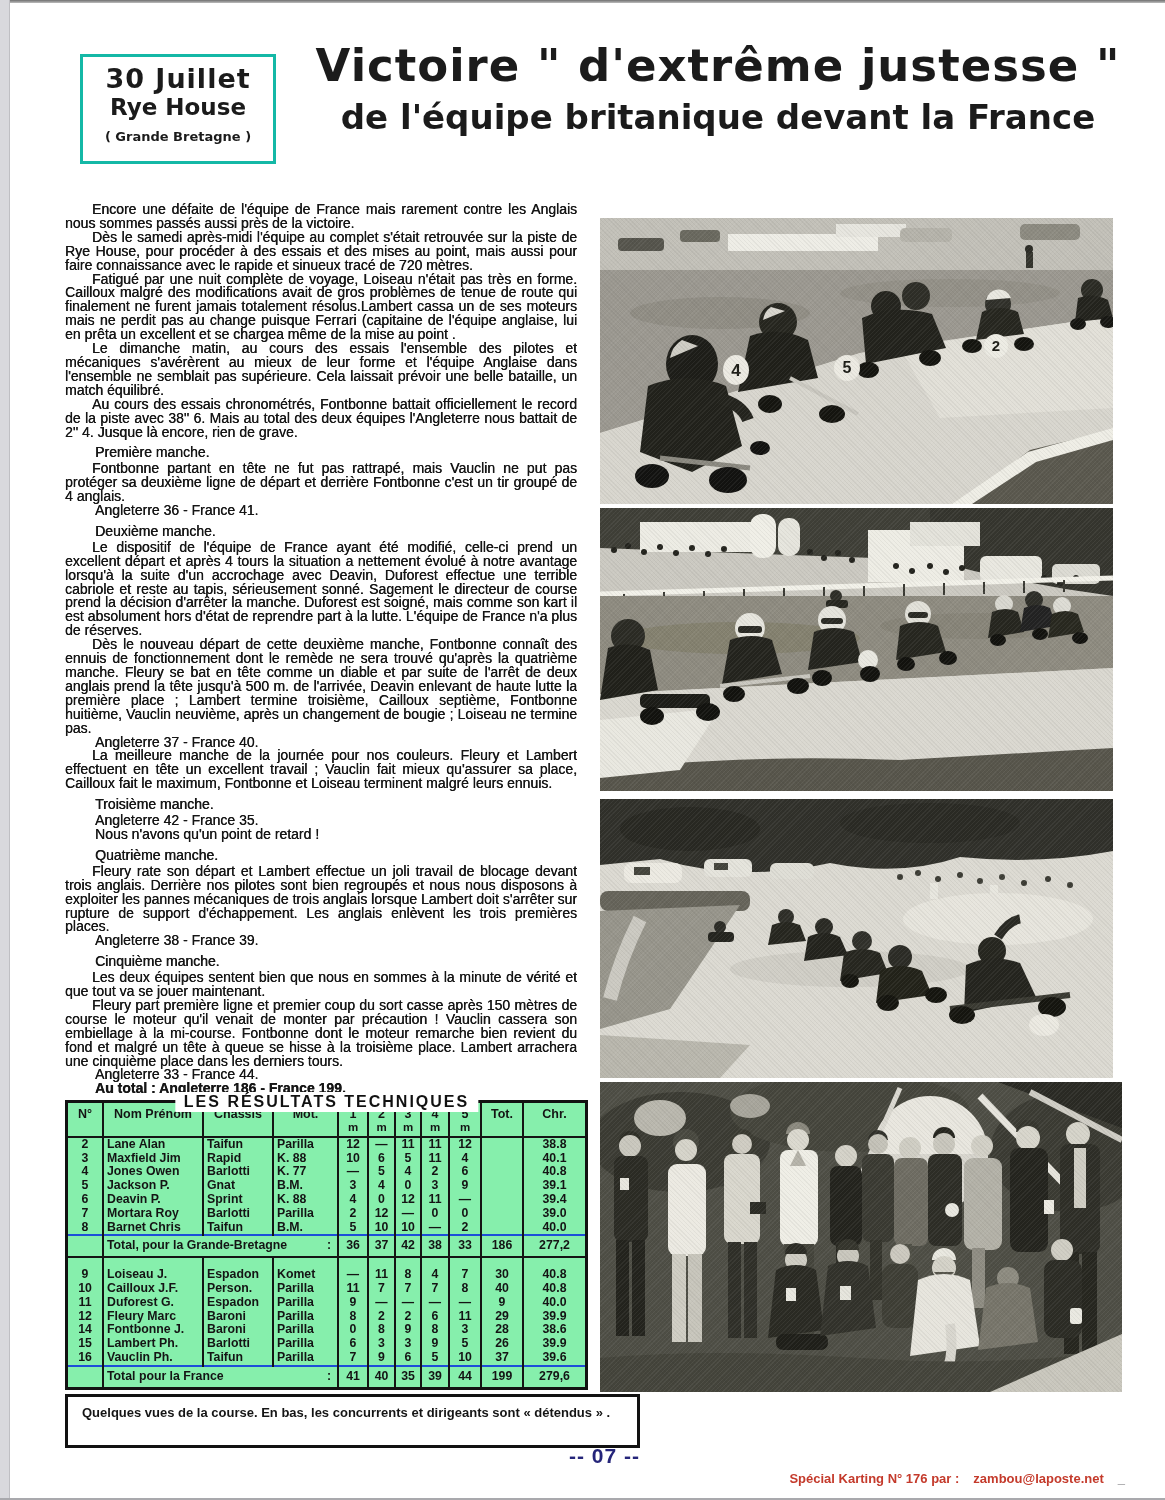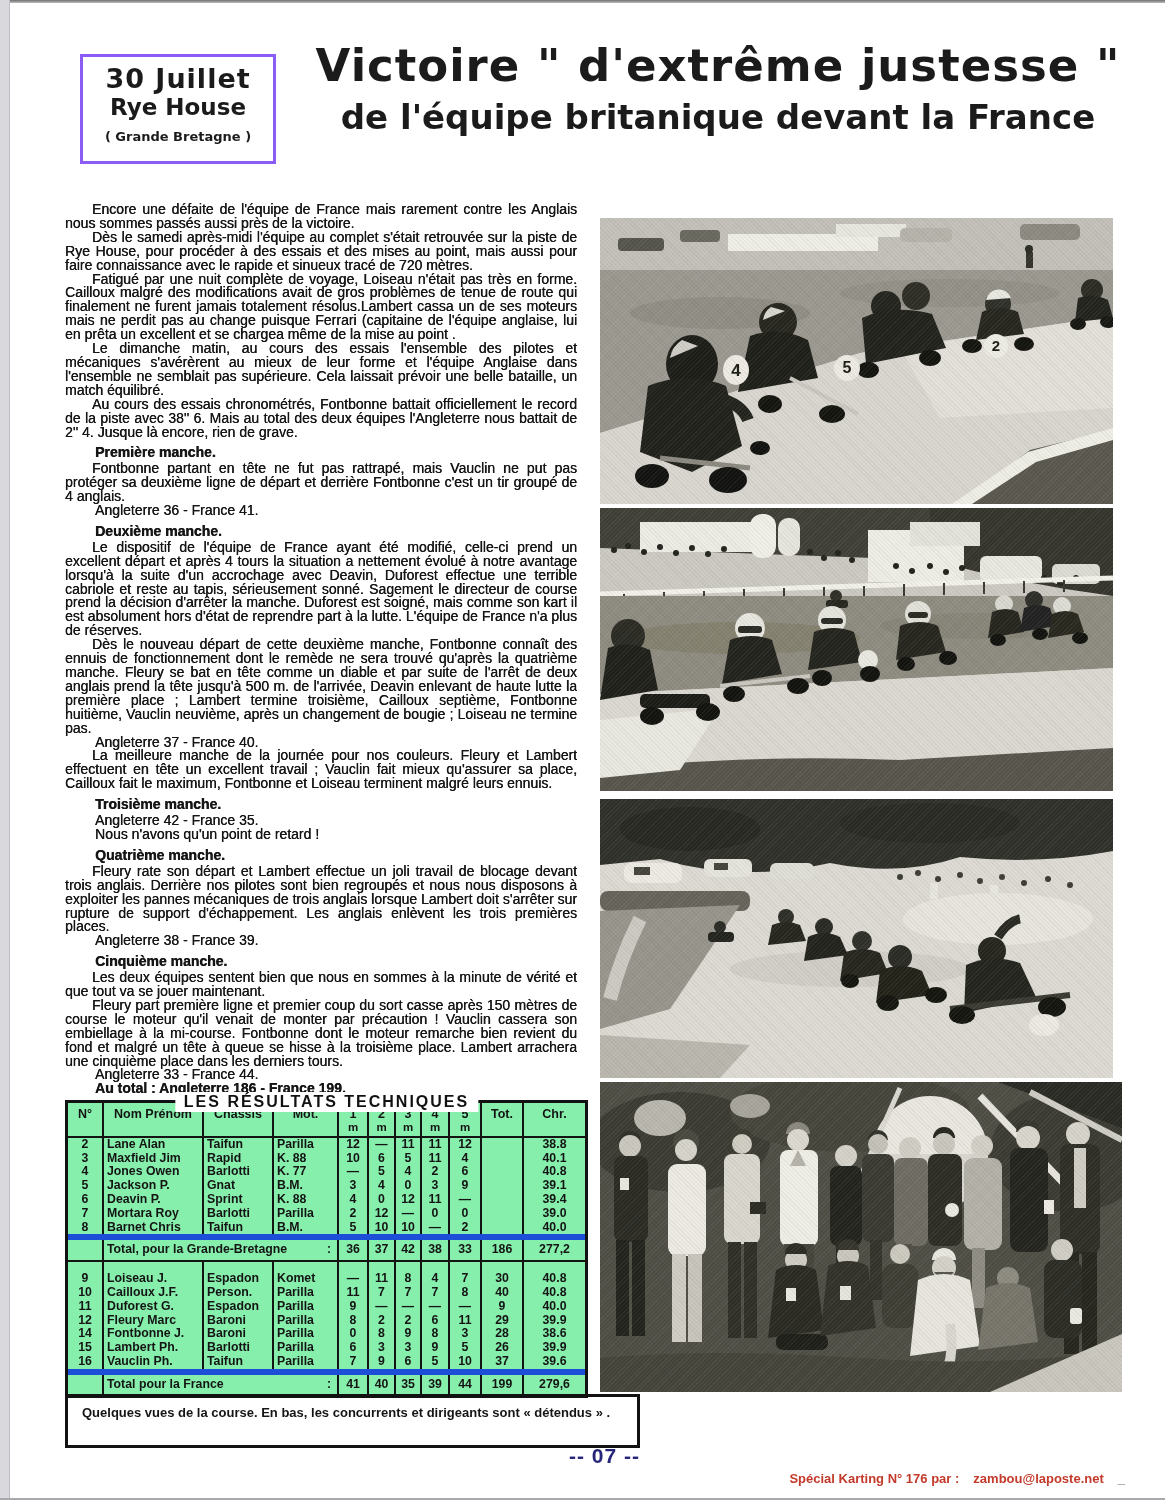--- a/index.html
+++ b/index.html
@@ -7,56 +7,56 @@
         font-family:"Liberation Sans",sans-serif;color:#1b1b1b;}
   
   .edge-top{position:absolute;left:0;top:0;width:100%;height:3px;
             background:linear-gradient(#6f6f6f,#bdbdbd);}
   .edge-left{position:absolute;left:0;top:0;width:9px;height:100%;
              background:#d9d9dd;border-right:1px solid #bfbfc3;}
   .edge-bottom{position:absolute;left:0;bottom:0;width:100%;height:2px;background:#a9a9ad;}
 
   
   .masthead{position:absolute;left:80px;top:54px;width:190px;height:104px;
-            border:3px solid #8b5cf6;text-align:center;background:#fff;}
+            border:3px solid #14b8a6;text-align:center;background:#fff;}
   .m-date{font:bold 27px/30px "DejaVu Sans",sans-serif;margin-top:7px;letter-spacing:1px;}
   .m-venue{font:bold 23px/26px "DejaVu Sans",sans-serif;}
   .m-country{font:bold 13px/15px "DejaVu Sans",sans-serif;margin-top:9px;}
 
   
   .headline{position:absolute;left:276px;top:40px;width:884px;text-align:center;}
   .hl1{font:bold 45px/52px "DejaVu Sans",sans-serif;letter-spacing:1px;white-space:nowrap;}
   .hl2{font:bold 34px/42px "DejaVu Sans",sans-serif;white-space:nowrap;margin-top:4px;}
 
   
   .article{position:absolute;left:65px;top:203px;width:512px;height:890px;overflow:hidden;
            font-size:14px;line-height:13.9px;text-align:justify;color:#161616;
            text-shadow:0.3px 0 0 currentColor;}
   .blk{margin:0;}
   .blk.p{text-indent:27px;}
-  .blk.h{font-weight:bold;padding-left:30px;margin:7px 0 2px;text-align:left;text-shadow:0.4px 0 0 currentColor;}
+  .blk.h{font-weight:normal;padding-left:30px;margin:7px 0 2px;text-align:left;text-shadow:0.4px 0 0 currentColor;}
   .blk.score{padding-left:30px;text-align:left;}
   .blk.score-b{padding-left:30px;text-align:left;font-weight:bold;}
   .blk.sig{padding-left:96px;text-align:left;}
 
   
   .results{position:absolute;left:65px;top:1100px;width:517px;border:3px solid #121212;background:#86efac;}
   .r-title{position:absolute;top:-11px;left:50%;transform:translateX(-50%);background:#fff;
            padding:0 9px;font:bold 16px/20px "Liberation Sans",sans-serif;letter-spacing:2px;
            white-space:nowrap;color:#111;}
   .results table{width:100%;border-collapse:collapse;table-layout:fixed;
                  font:bold 12.3px/13.8px "Liberation Sans",sans-serif;color:#141414;}
   .results .v{border-left:2px solid #141414;}
   .results thead th{border-bottom:2.5px solid #141414;padding:5px 2px 3px;text-align:center;
                     vertical-align:top;font-size:12.5px;}
   .results thead .sub{display:block;font-size:11.5px;line-height:11px;}
   .results tbody.riders td{padding:0 3px;}
   .results td.c{text-align:center;}
   .results td.l{text-align:left;padding-left:6px;overflow:hidden;white-space:nowrap;}
-  .results tbody.total td{border-top:6px solid #1d4ed8;padding:3px;border-radius:6px;}
+  .results tbody.total td{border-top:2px solid #1d4ed8;padding:3px;border-radius:6px;}
   .results tbody.total.gb td{border-bottom:2px solid #141414;}
   .results tbody.riders.fr tr:first-child td{padding-top:10px;}
   .total-label{text-align:left;padding-left:38px;}
   .total-label .colon{float:right;padding-right:3px;}
 
   
   .caption-box{position:absolute;left:65px;top:1394px;width:575px;height:54px;
                border:3px solid #121212;padding:7px 12px 0 14px;box-sizing:border-box;
                font:bold 13px/17px "Liberation Sans",sans-serif;text-align:left;color:#151515;}
 

